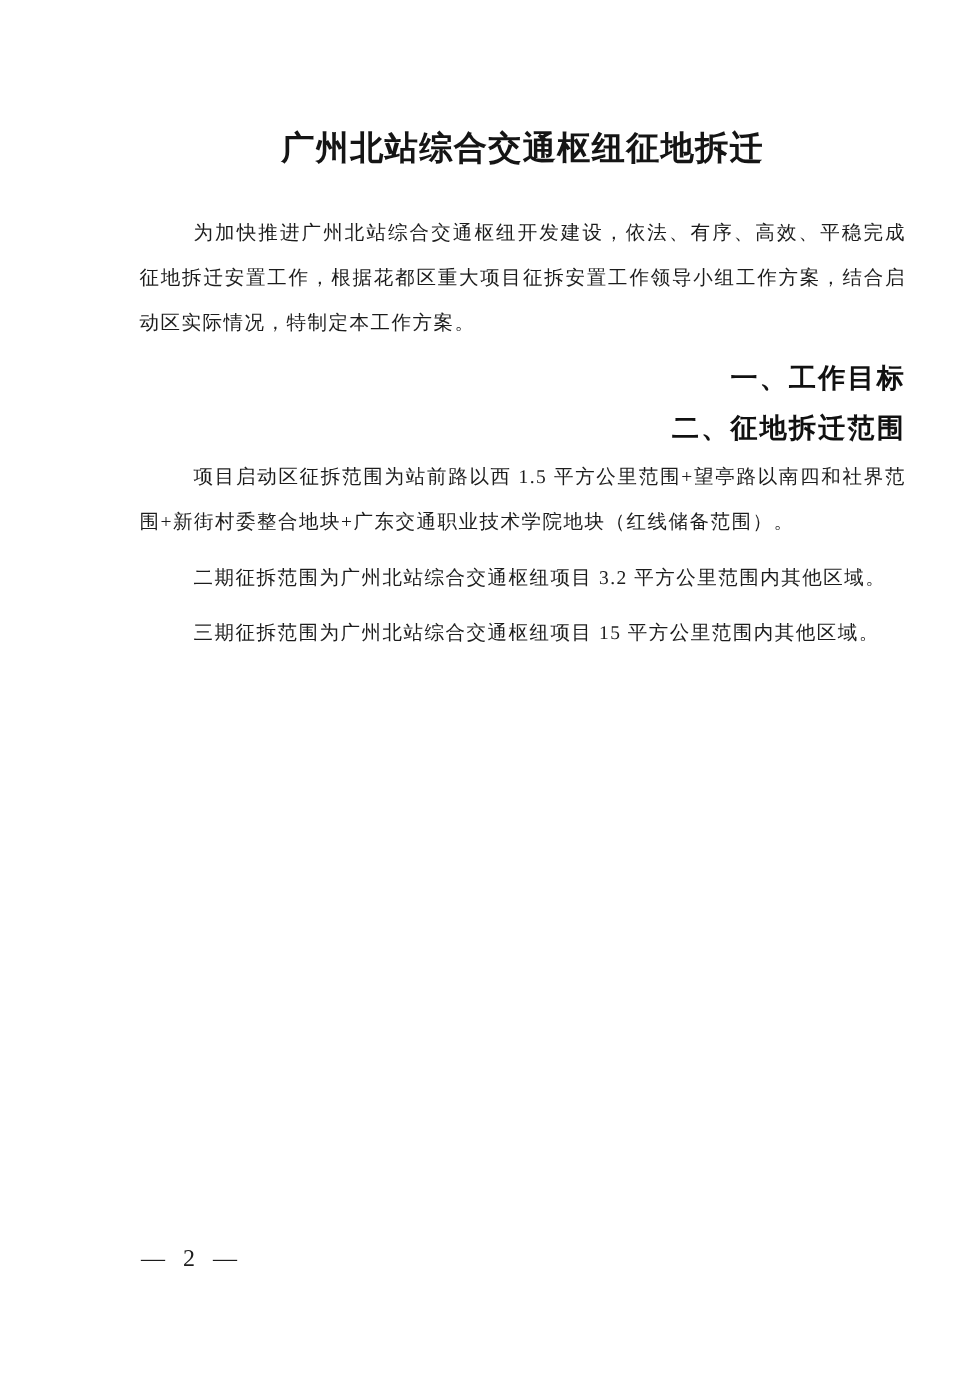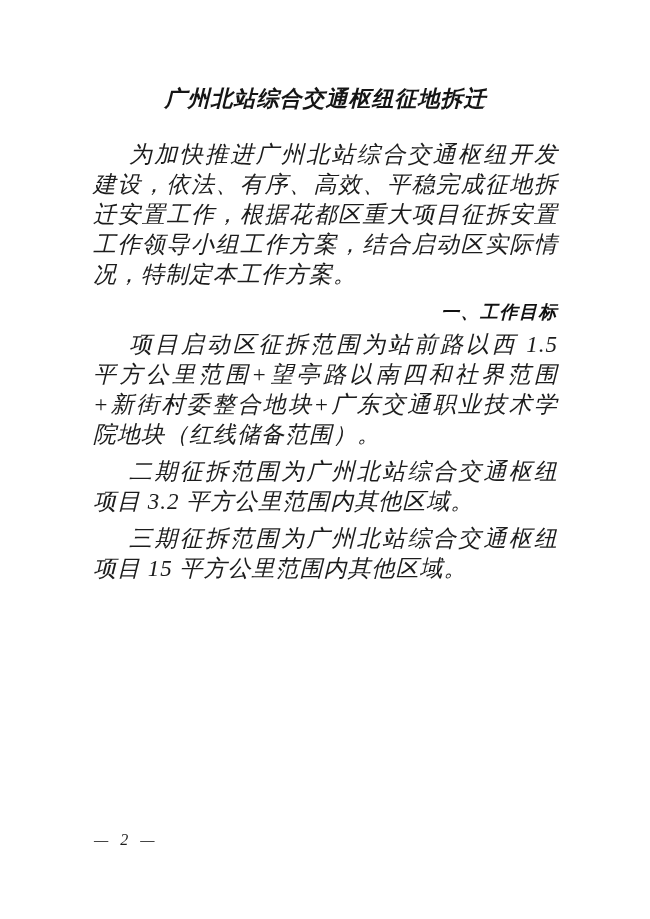--- a/index.html
+++ b/index.html
@@ -7,42 +7,41 @@
     padding: 0;
     background: #ffffff;
   }
   .page {
     position: relative;
     width: 650px;
     height: 919px;
     margin: 0 auto;
     background: #ffffff;
     box-sizing: border-box;
-    padding: 83px 92px 0 93px;
+    padding: 83px 46px 0 93px;
     overflow: hidden;
-    font-style: italic;
   }
   .doc-title {
     margin: 0 0 26px 0;
     text-align: center;
     font-family: "Liberation Serif", serif;
     font-weight: bold;
     font-size: 22px;
     line-height: 31px;
     letter-spacing: 1px;
     color: #151515;
   }
   .title-line { display: block; }
   .doc-body {
     color: #1c1c1c;
   }
   .para {
     margin: 0 0 7px 0;
     font-family: "Liberation Serif", serif;
-    font-size: 23px;
+    font-size: 13px;
     line-height: 30px;
     letter-spacing: 1px;
     text-align: justify;
     text-justify: inter-character;
     text-indent: 36px;
   }
   .heading {
     margin: 2px 0 3px 0;
     font-family: "Liberation Sans", sans-serif;
     font-weight: bold;
@@ -72,20 +71,21 @@
   <h1 class="doc-title">
     <span class="title-line">广州北站综合交通枢纽征地拆迁</span>
   </h1>
 
   <div class="doc-body">
     <p class="para">为加快推进广州北站综合交通枢纽开发建设，依法、有序、高效、平稳完成征地拆迁安置工作，根据花都区重大项目征拆安置工作领导小组工作方案，结合启动区实际情况，特制定本工作方案。</p>
 
     <h2 class="heading">一、工作目标</h2>
 
 
+    <h2 class="heading">二、征地拆迁范围</h2>
 
     <p class="para">项目启动区征拆范围为站前路以西 1.5 平方公里范围+望亭路以南四和社界范围+新街村委整合地块+广东交通职业技术学院地块（红线储备范围）。</p>
 
     <p class="para">二期征拆范围为广州北站综合交通枢纽项目 3.2 平方公里范围内其他区域。</p>
 
     <p class="para">三期征拆范围为广州北站综合交通枢纽项目 15 平方公里范围内其他区域。</p>
 
   </div>
 
   <div class="page-footer">— 2 —</div>

